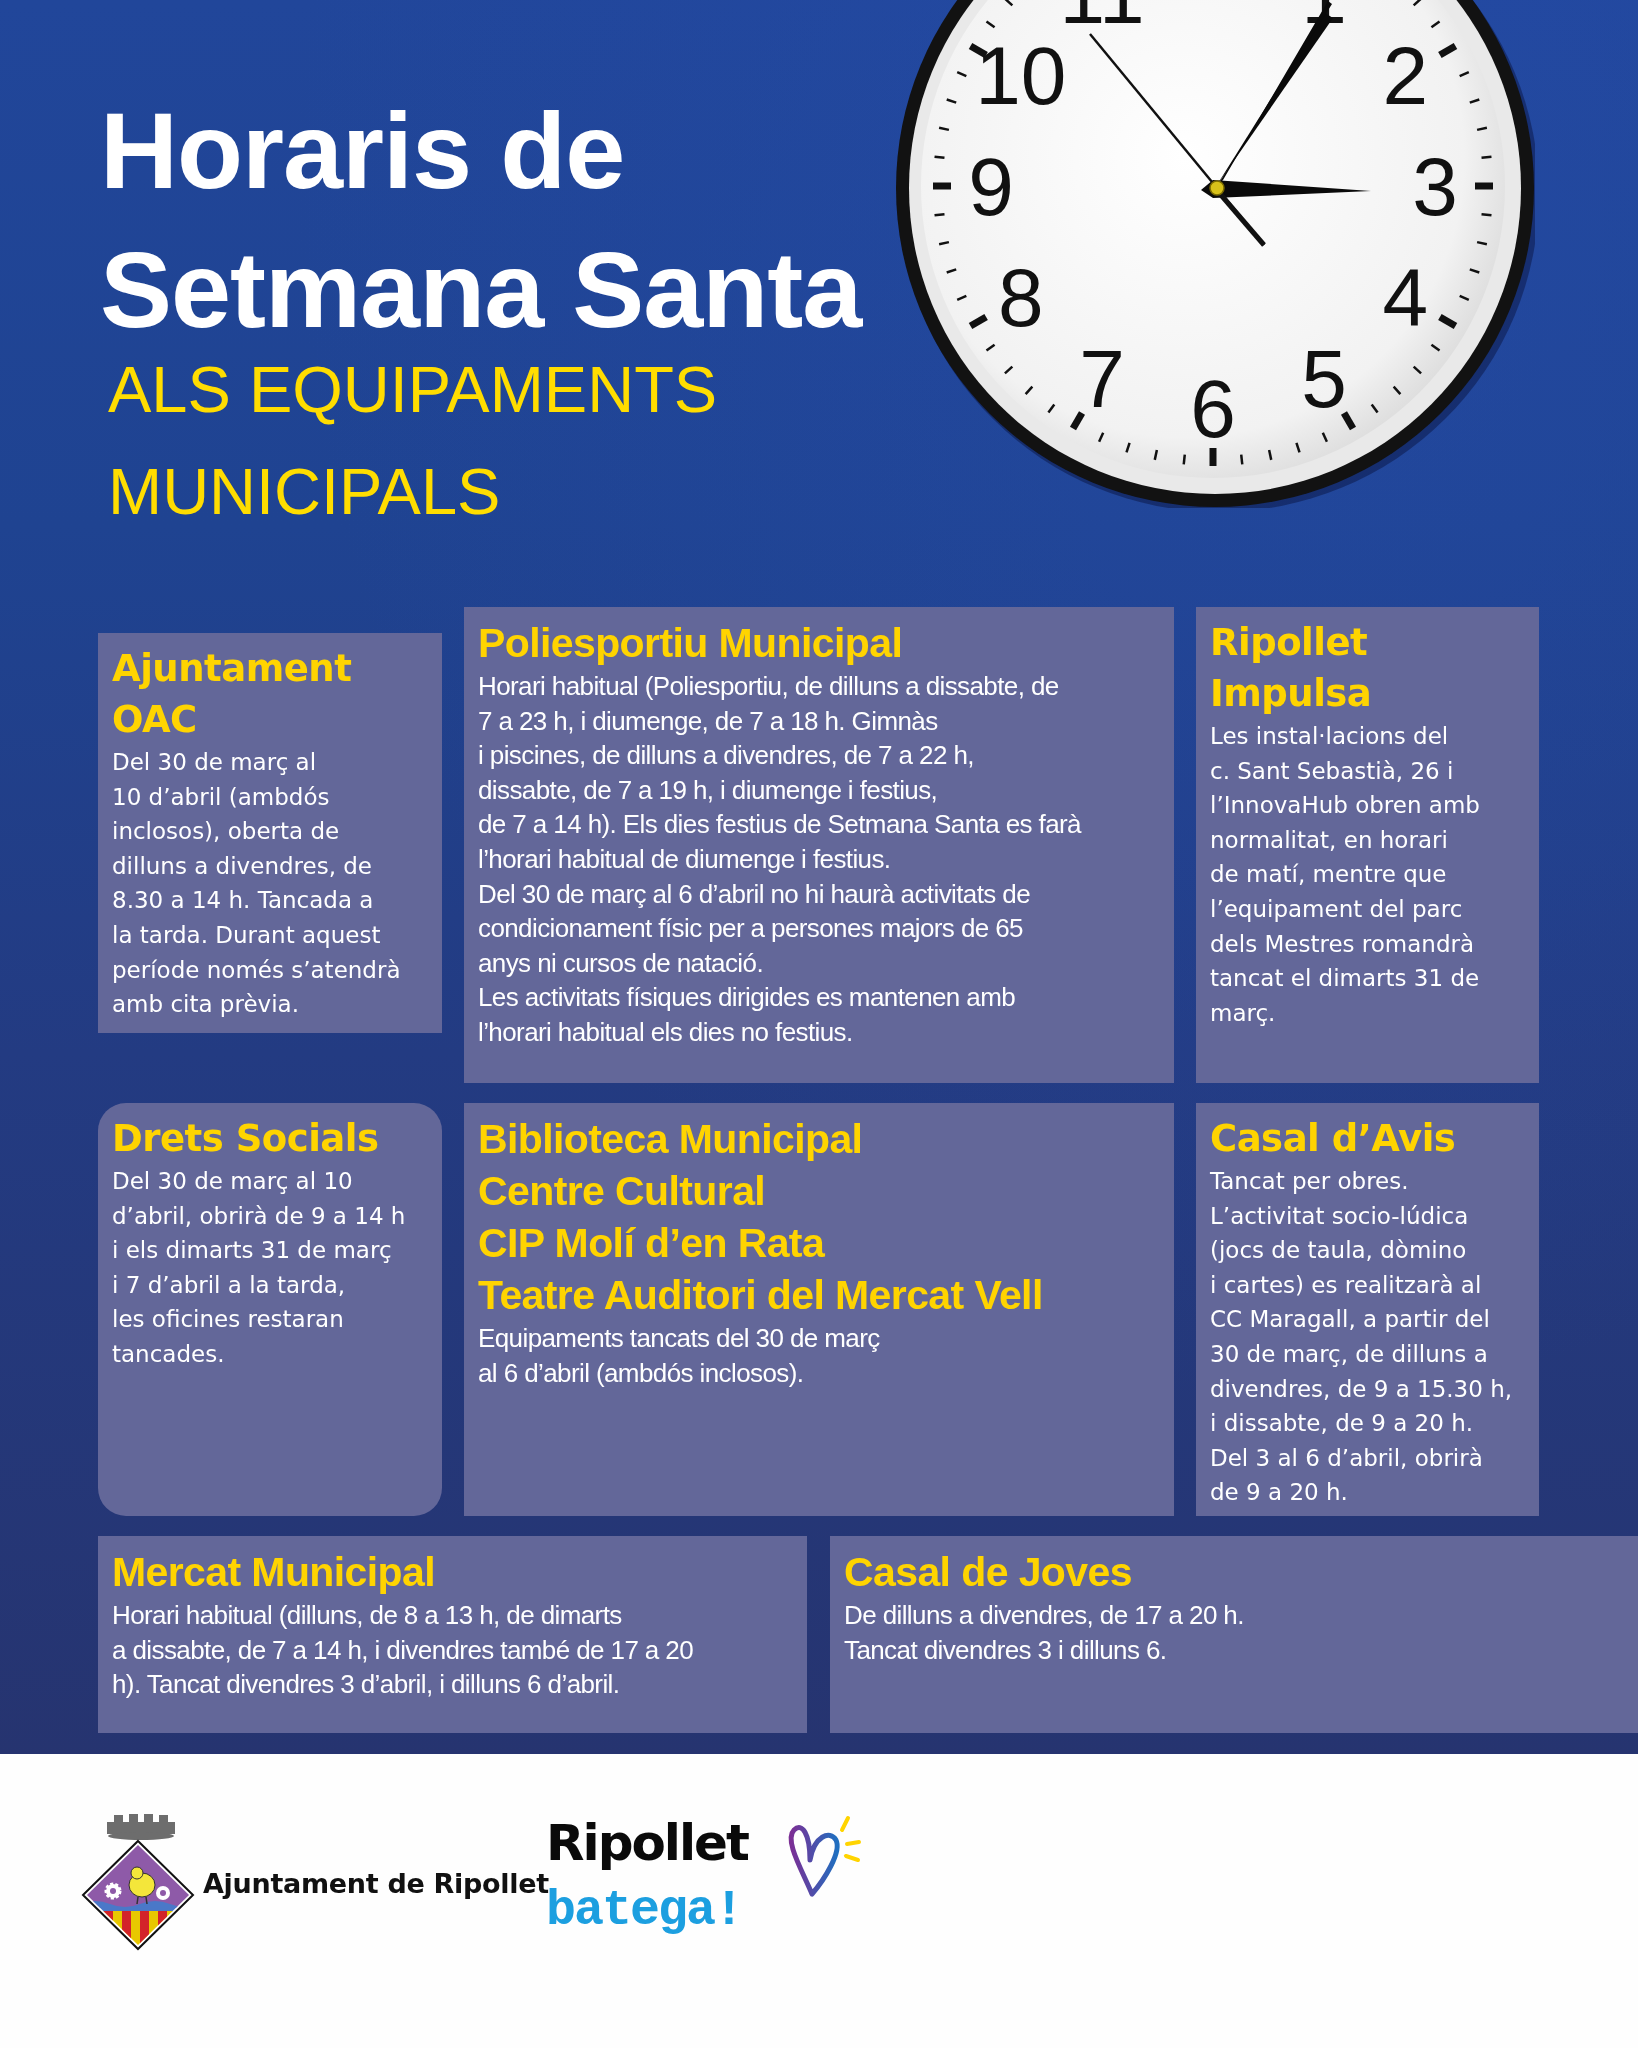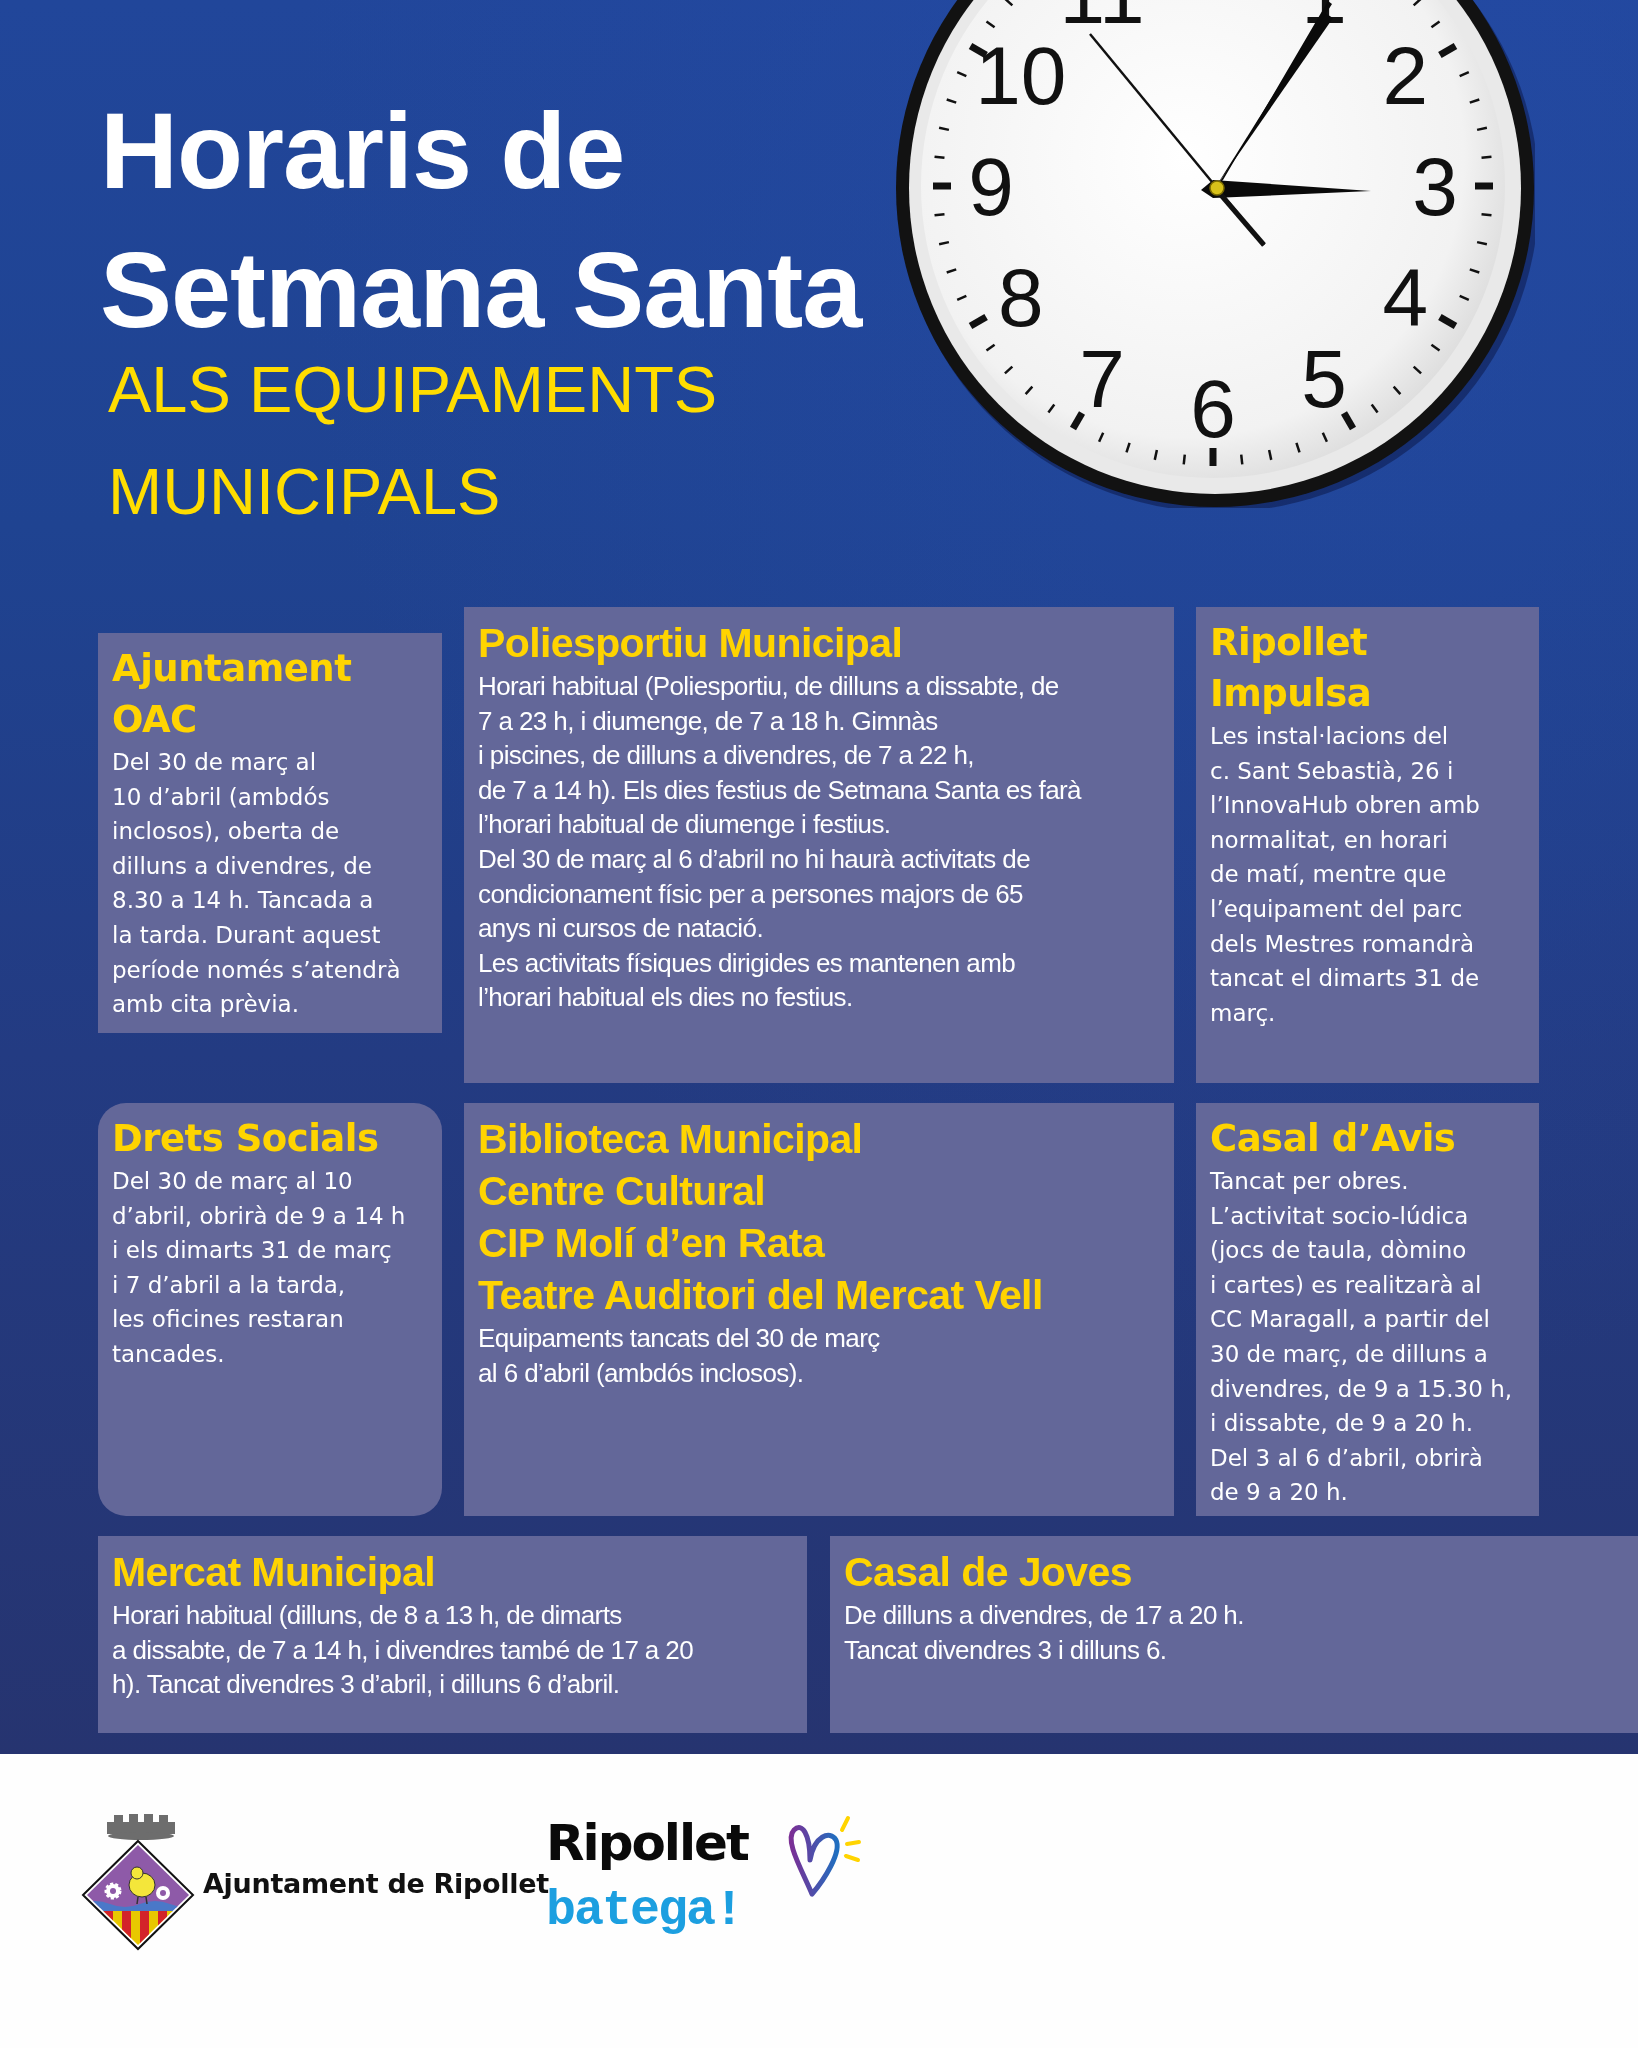--- a/index.html
+++ b/index.html
@@ -156,20 +156,21 @@
   </div>
 
   <div class="card" style="left:464px;top:607px;width:710px;height:476px;">
     <div class="ttl cond">
       <span class="line">Poliesportiu Municipal</span>
     </div>
     <div class="body cond">
       <span class="line">Horari habitual (Poliesportiu, de dilluns a dissabte, de</span>
       <span class="line">7 a 23 h, i diumenge, de 7 a 18 h. Gimnàs</span>
       <span class="line">i piscines, de dilluns a divendres, de 7 a 22 h,</span>
+      <span class="line">dissabte, de 7 a 19 h, i diumenge i festius,</span>
       <span class="line">de 7 a 14 h). Els dies festius de Setmana Santa es farà</span>
       <span class="line">l’horari habitual de diumenge i festius.</span>
       <span class="line">Del 30 de març al 6 d’abril no hi haurà activitats de</span>
       <span class="line">condicionament físic per a persones majors de 65</span>
       <span class="line">anys ni cursos de natació.</span>
       <span class="line">Les activitats físiques dirigides es mantenen amb</span>
       <span class="line">l’horari habitual els dies no festius.</span>
     </div>
   </div>
 

